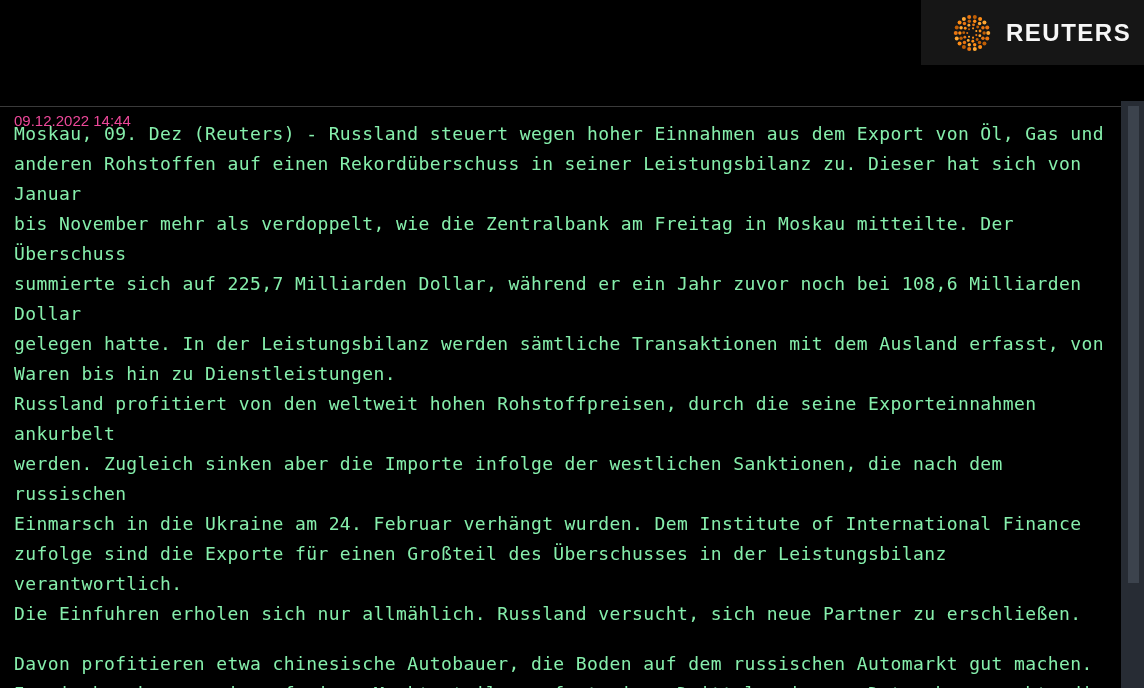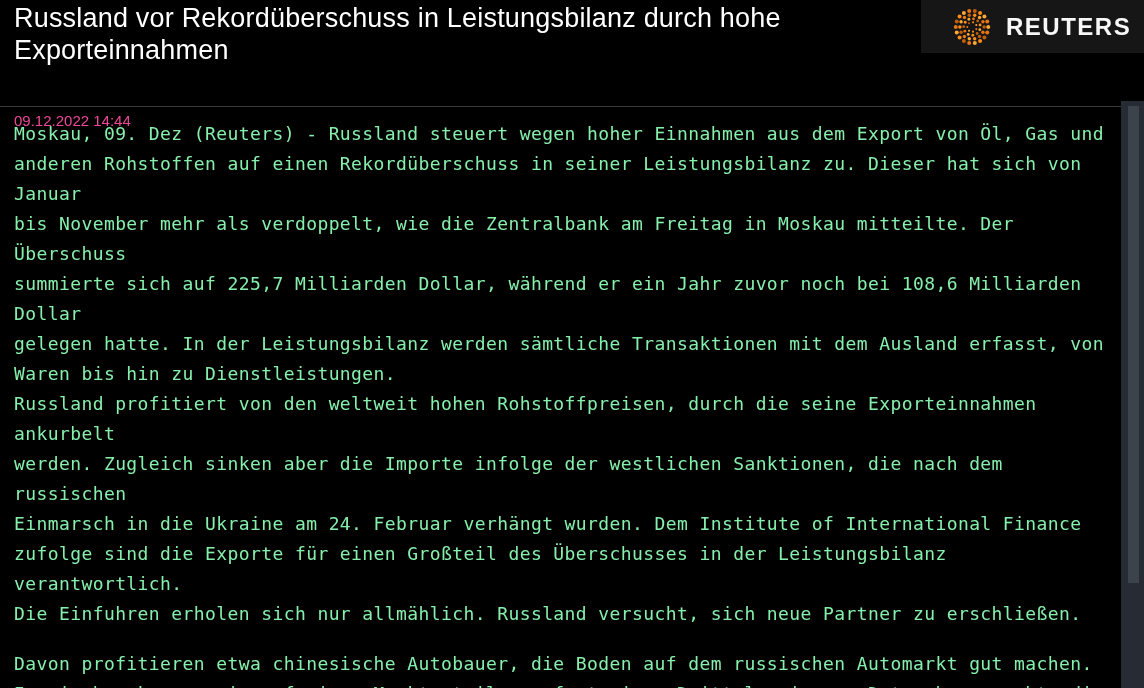--- a/index.html
+++ b/index.html
@@ -16,21 +16,21 @@
     width:870px;
     font-size:27px; line-height:32px; font-weight:400;
     color:#ffffff; letter-spacing:0.2px;
   }
   .timestamp {
     position:absolute; left:14px; top:66px;
     font-size:15px; color:#ec4899;margin-top:46px;
   }
   .logo-box {
     position:absolute; right:0; top:0;
-    width:223px; height:53px;
+    width:223px; height:65px;
     background:#161616;
     display:flex; align-items:center;
   }
   .emblem { margin-left:30px; width:42px; height:42px; }
   .wordmark {
     margin-left:13px;
     font-size:24px; font-weight:700;
     letter-spacing:1.5px; color:#f7f7f7;
   }
   .divider {
@@ -58,21 +58,20 @@
     position:absolute; left:7px; top:5px;
     width:11px; height:477px;
     background:#3c434d;
   }
 </style>
 </head>
 <body>
 
 <div class="page">
 
-  <h1 class="headline">Russland vor Rekordüberschuss in Leistungsbilanz durch hohe Exporteinnahmen</h1>
 
   <div class="timestamp">09.12.2022 14:44</div>
 
   <div class="logo-box">
     <svg class="emblem" id="emblem" viewBox="0 0 44 44">
         <circle cx="39.00" cy="22.00" r="2.1" fill="#ffa733"></circle>
         <circle cx="37.97" cy="27.81" r="2.1" fill="#e87511"></circle>
         <circle cx="35.02" cy="32.93" r="2.1" fill="#c05e05"></circle>
         <circle cx="30.50" cy="36.72" r="2.1" fill="#ff8c14"></circle>
         <circle cx="24.95" cy="38.74" r="2.1" fill="#ffa733"></circle>

